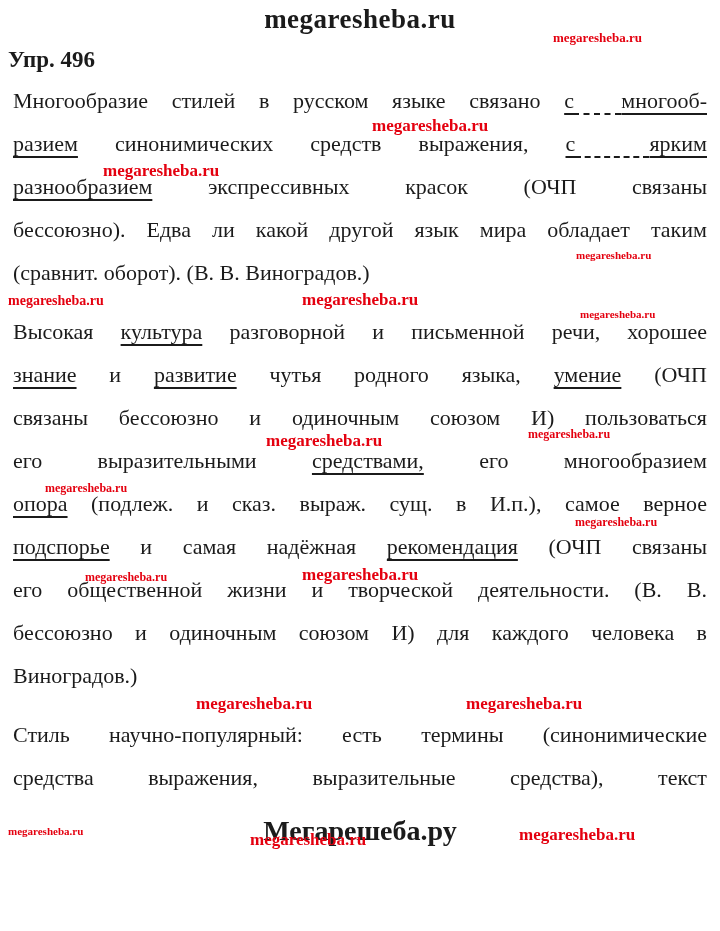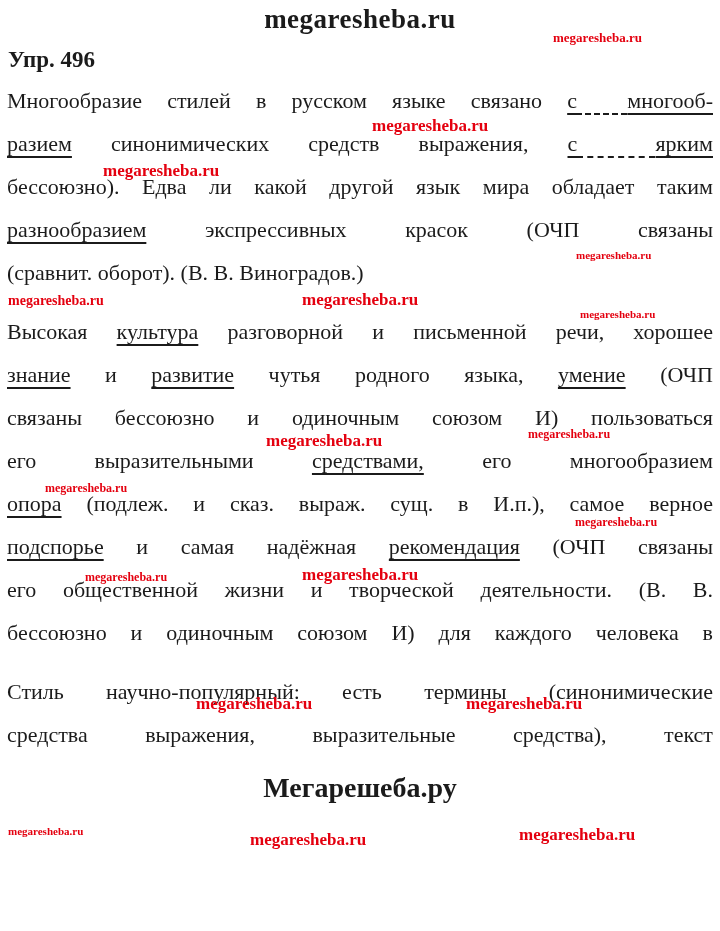--- a/index.html
+++ b/index.html
@@ -20,21 +20,21 @@
     font-size: 27px;
     font-weight: bold;
     letter-spacing: 0.5px;
   }
   .exercise {
     margin: 12px 4px 6px 8px;
     font-size: 23px;
     font-weight: bold;
   }
   .content {
-    padding: 0 7px;
+    padding: 0 13px;
     font-size: 22px;
   }
   .paragraph { margin: 0 0 16px 0; }
   .line {
     height: 43px;
     line-height: 43px;
     text-align: justify;
     text-align-last: justify;
     overflow: hidden;
   }
@@ -71,33 +71,34 @@
   <div class="site-header">
     <span>megaresheba.ru</span>
   </div>
 
   <div class="exercise">Упр. 496</div>
 
   <div class="content" id="content">
       <div class="paragraph">
         <div class="line"><span>Многообразие стилей в русском языке связано </span><span class="u">с</span><span class="gap">&nbsp;&nbsp;</span><span class="u">многооб-</span></div>
         <div class="line"><span class="u">разием</span><span> синонимических средств выражения, </span><span class="u">с</span><span class="gap">&nbsp;&nbsp;</span><span class="u">ярким</span></div>
+        <div class="line"><span class="u">разнообразием</span><span> экспрессивных красок (ОЧП связаны</span></div>
         <div class="line"><span>бессоюзно). Едва ли какой другой язык мира обладает таким</span></div>
-        <div class="line"><span class="u">разнообразием</span><span> экспрессивных красок (ОЧП связаны</span></div>
         <div class="line last"><span>(сравнит. оборот). (В. В. Виноградов.)</span></div>
       </div>
       <div class="paragraph">
         <div class="line"><span>Высокая </span><span class="u">культура</span><span> разговорной и письменной речи, хорошее</span></div>
         <div class="line"><span class="u">знание</span><span> и </span><span class="u">развитие</span><span> чутья родного языка, </span><span class="u">умение</span><span> (ОЧП</span></div>
         <div class="line"><span>связаны бессоюзно и одиночным союзом И) пользоваться</span></div>
         <div class="line"><span>его выразительными </span><span class="u">средствами,</span><span> его многообразием</span></div>
         <div class="line"><span class="u">опора</span><span> (подлеж. и сказ. выраж. сущ. в И.п.), самое верное</span></div>
         <div class="line"><span class="u">подспорье</span><span> и самая надёжная </span><span class="u">рекомендация</span><span> (ОЧП связаны</span></div>
         <div class="line"><span>его общественной жизни и творческой деятельности. (В. В.</span></div>
         <div class="line"><span>бессоюзно и одиночным союзом И) для каждого человека в</span></div>
+        <div class="line last"><span>Виноградов.)</span></div>
       </div>
       <div class="paragraph">
         <div class="line"><span>Стиль научно-популярный: есть термины (синонимические</span></div>
         <div class="line"><span>средства выражения, выразительные средства), текст</span></div>
       </div>
     </div>
 
   <div class="page-footer">Мегарешеба.ру</div>
 </div>
 

